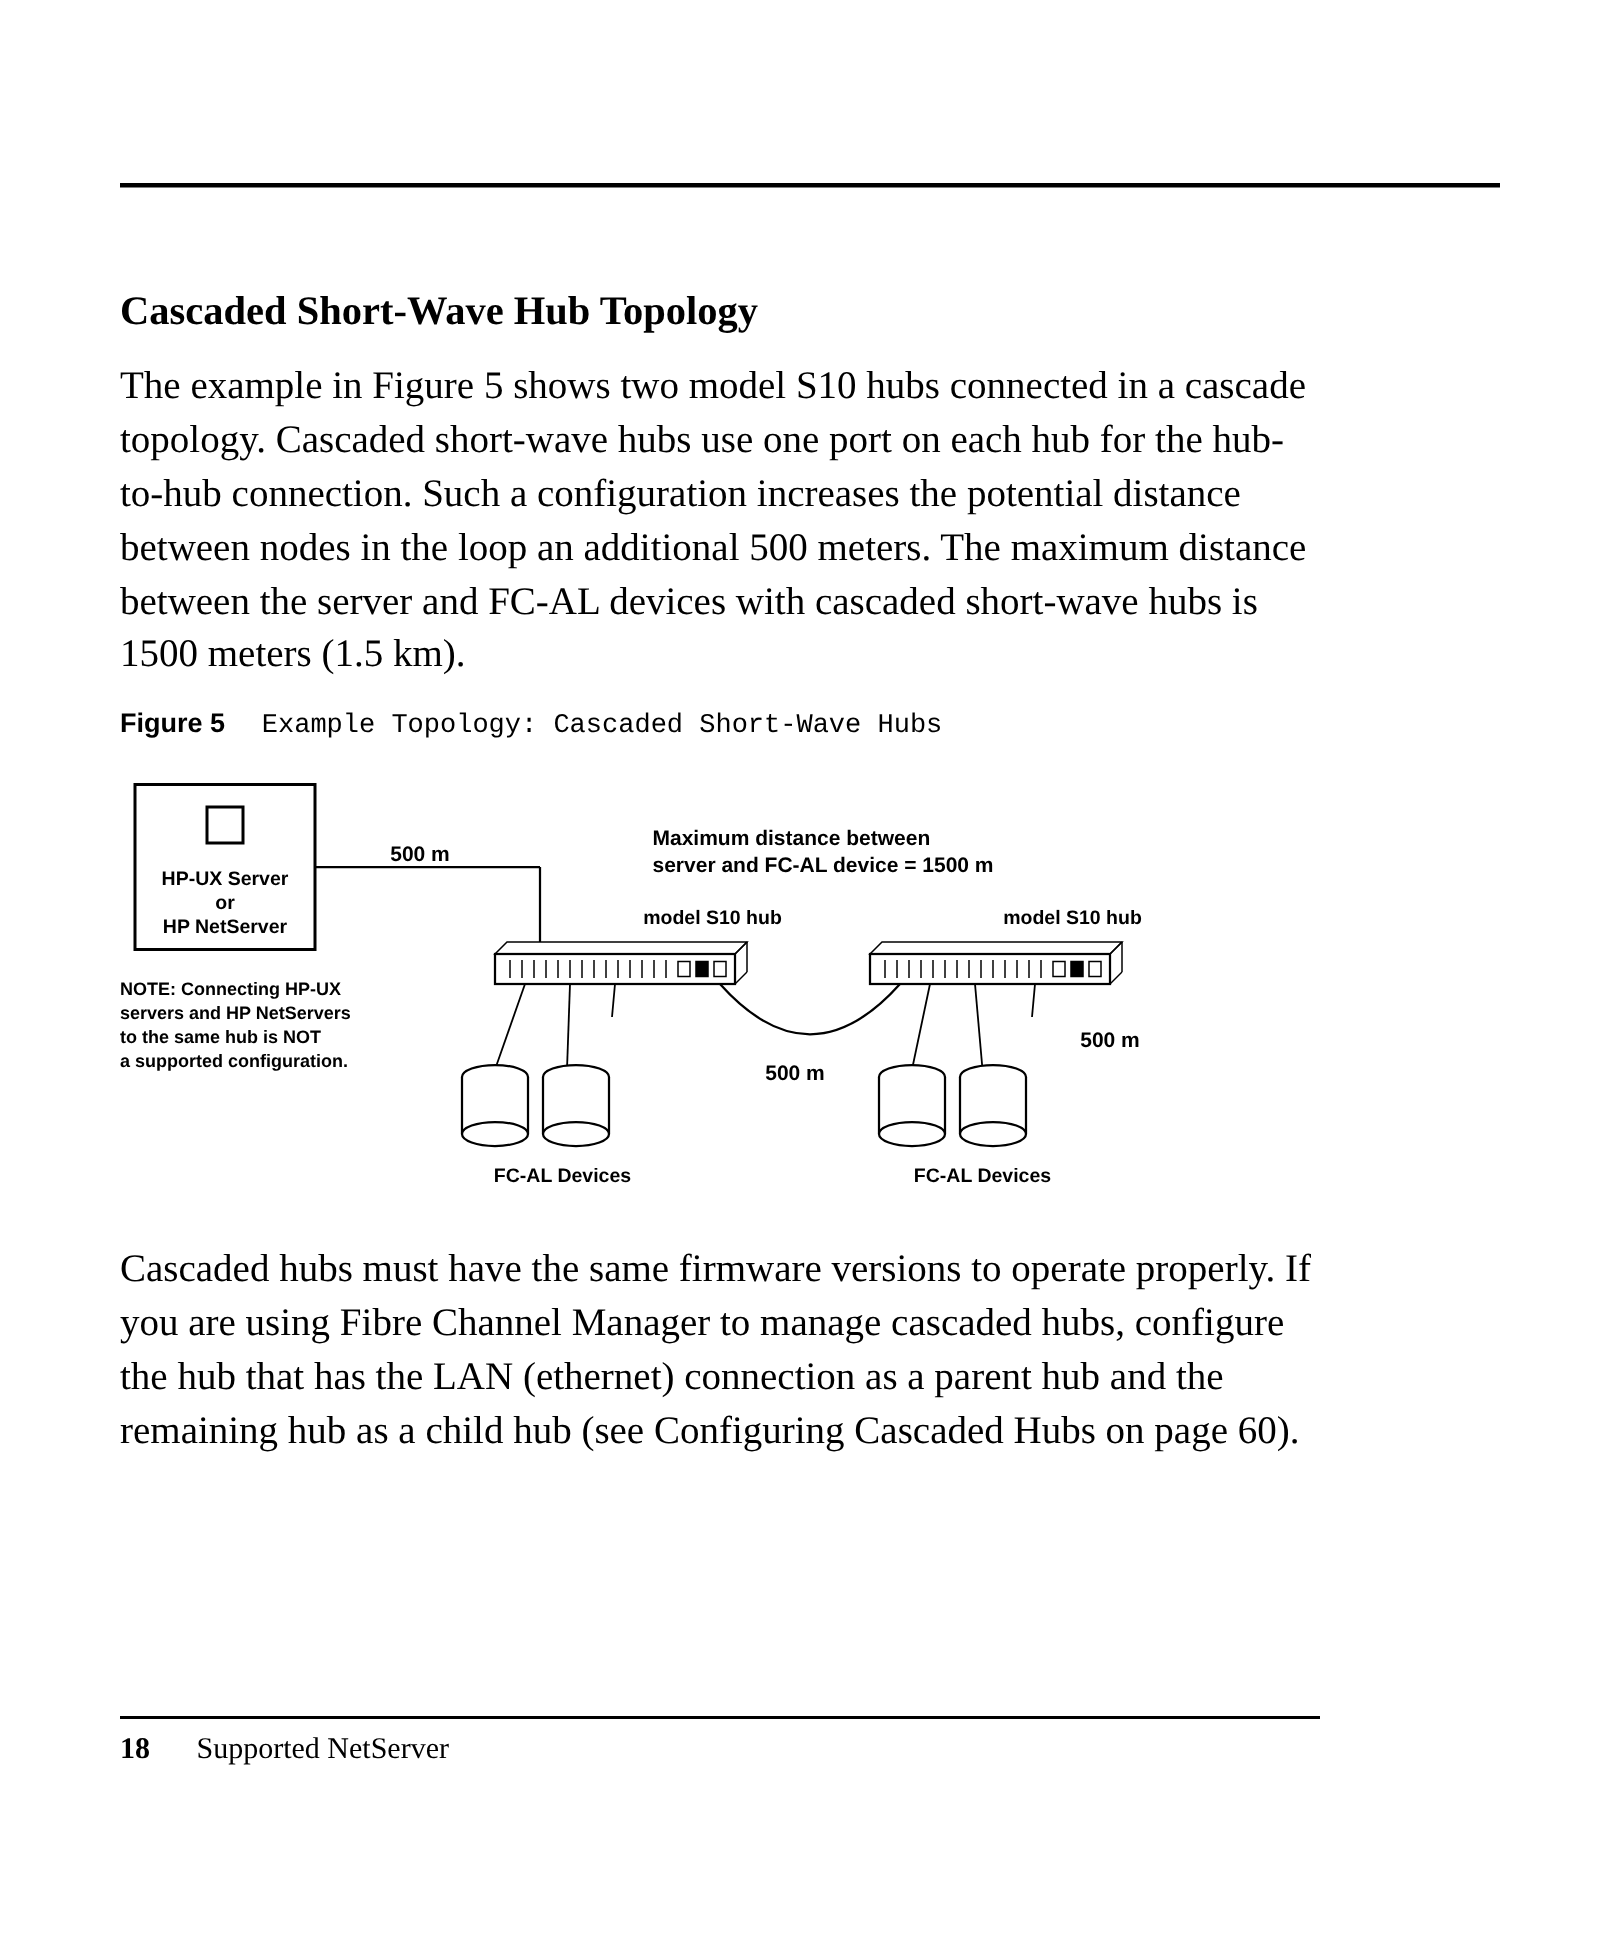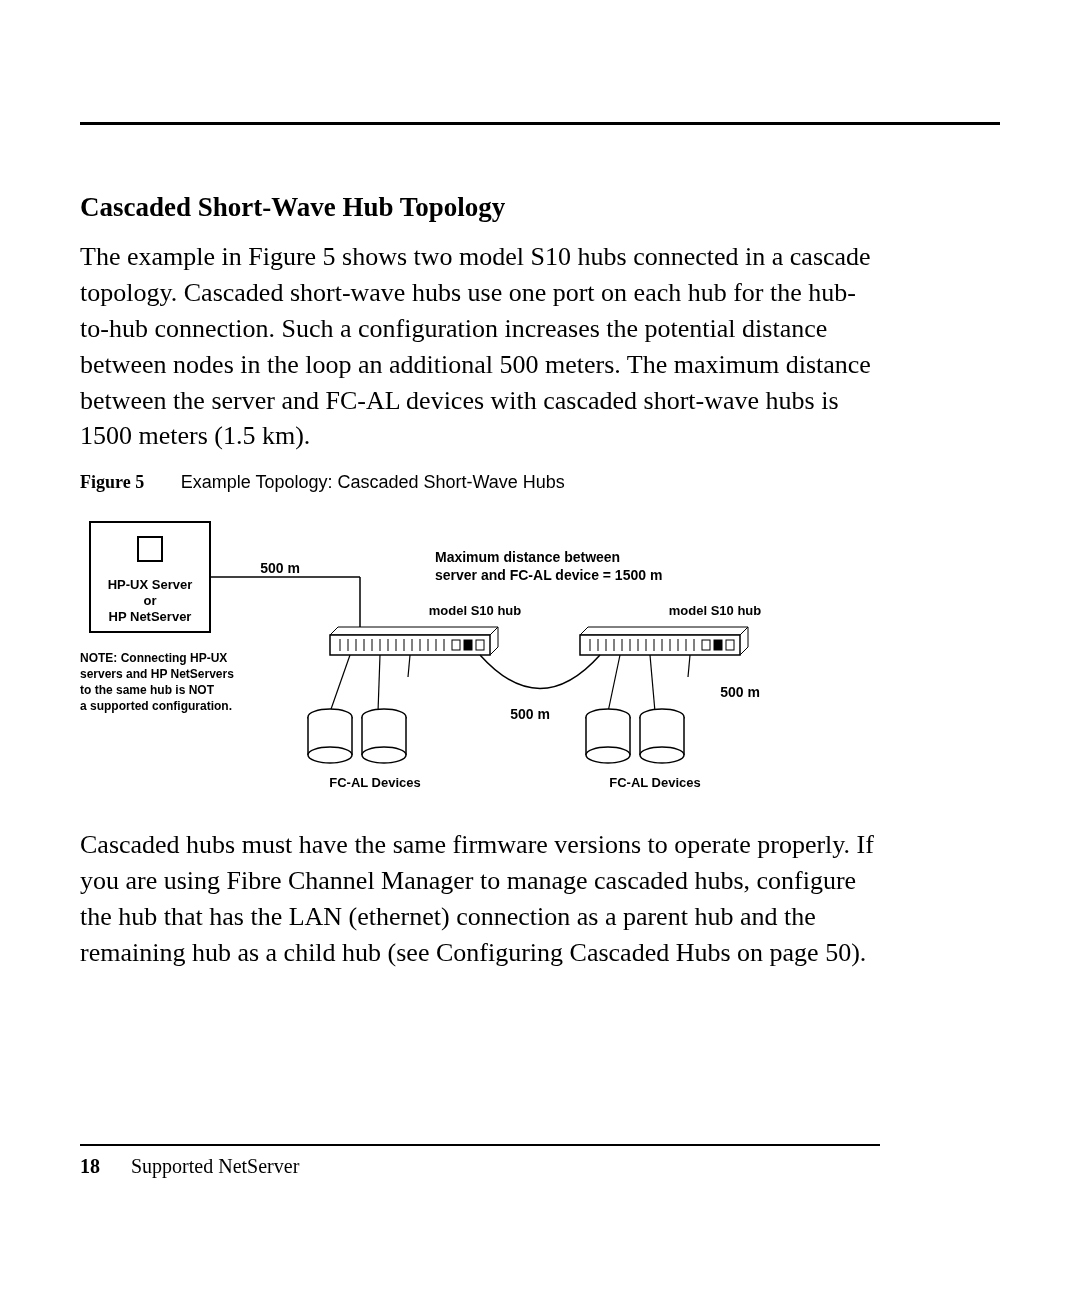--- a/index.html
+++ b/index.html
@@ -35,26 +35,26 @@
   p.body {
     font-size: 26px;
     line-height: 1.38;
     margin: 0 0 18px 0;
   }
   .figcaption {
     font-size: 18px;
     margin: 8px 0 14px 0;
   }
   .figcaption .figlabel {
-    font-family: Liberation Serif, serif;
+    font-family: Liberation Sans, sans-serif;
     font-weight: bold;
   }
   .figcaption .figtext {
-    font-family: Liberation Sans, sans-serif;
-    margin-left: 32px;
+    font-family: Liberation Mono, monospace;
+    margin-left: 20px;
   }
   .diagram-wrap {
     width: 750px;
     height: 300px;
     margin-bottom: 20px;
   }
   .footer-rule {
     position: absolute;
     left: 80px;
     right: 200px;
@@ -202,20 +202,20 @@
         <ellipse cx="582" cy="210" rx="22" ry="8"></ellipse>
         <rect x="560" y="210" width="44" height="38" stroke="none"></rect>
         <line x1="560" y1="210" x2="560" y2="248"></line>
           <line x1="604" y1="210" x2="604" y2="248"></line>
         <ellipse cx="582" cy="248" rx="22" ry="8"></ellipse>
       </g>
       <text x="575" y="280" text-anchor="middle" font-size="13" font-weight="bold">FC-AL Devices</text>
     </svg>
   </div>
 
-  <p class="body">Cascaded hubs must have the same firmware versions to operate properly. If you are using Fibre Channel Manager to manage cascaded hubs, configure the hub that has the LAN (ethernet) connection as a parent hub and the remaining hub as a child hub (see Configuring Cascaded Hubs on page 50).</p>
+  <p class="body">Cascaded hubs must have the same firmware versions to operate properly. If you are using Fibre Channel Manager to manage cascaded hubs, configure the hub that has the LAN (ethernet) connection as a parent hub and the remaining hub as a child hub (see Configuring Cascaded Hubs on page 60).</p>
 
   <div class="footer-rule"></div>
   <div class="footer">
     <span class="pageno">18</span>
     <span>Supported NetServer</span>
   </div>
 </div>
 
 </body></html>

